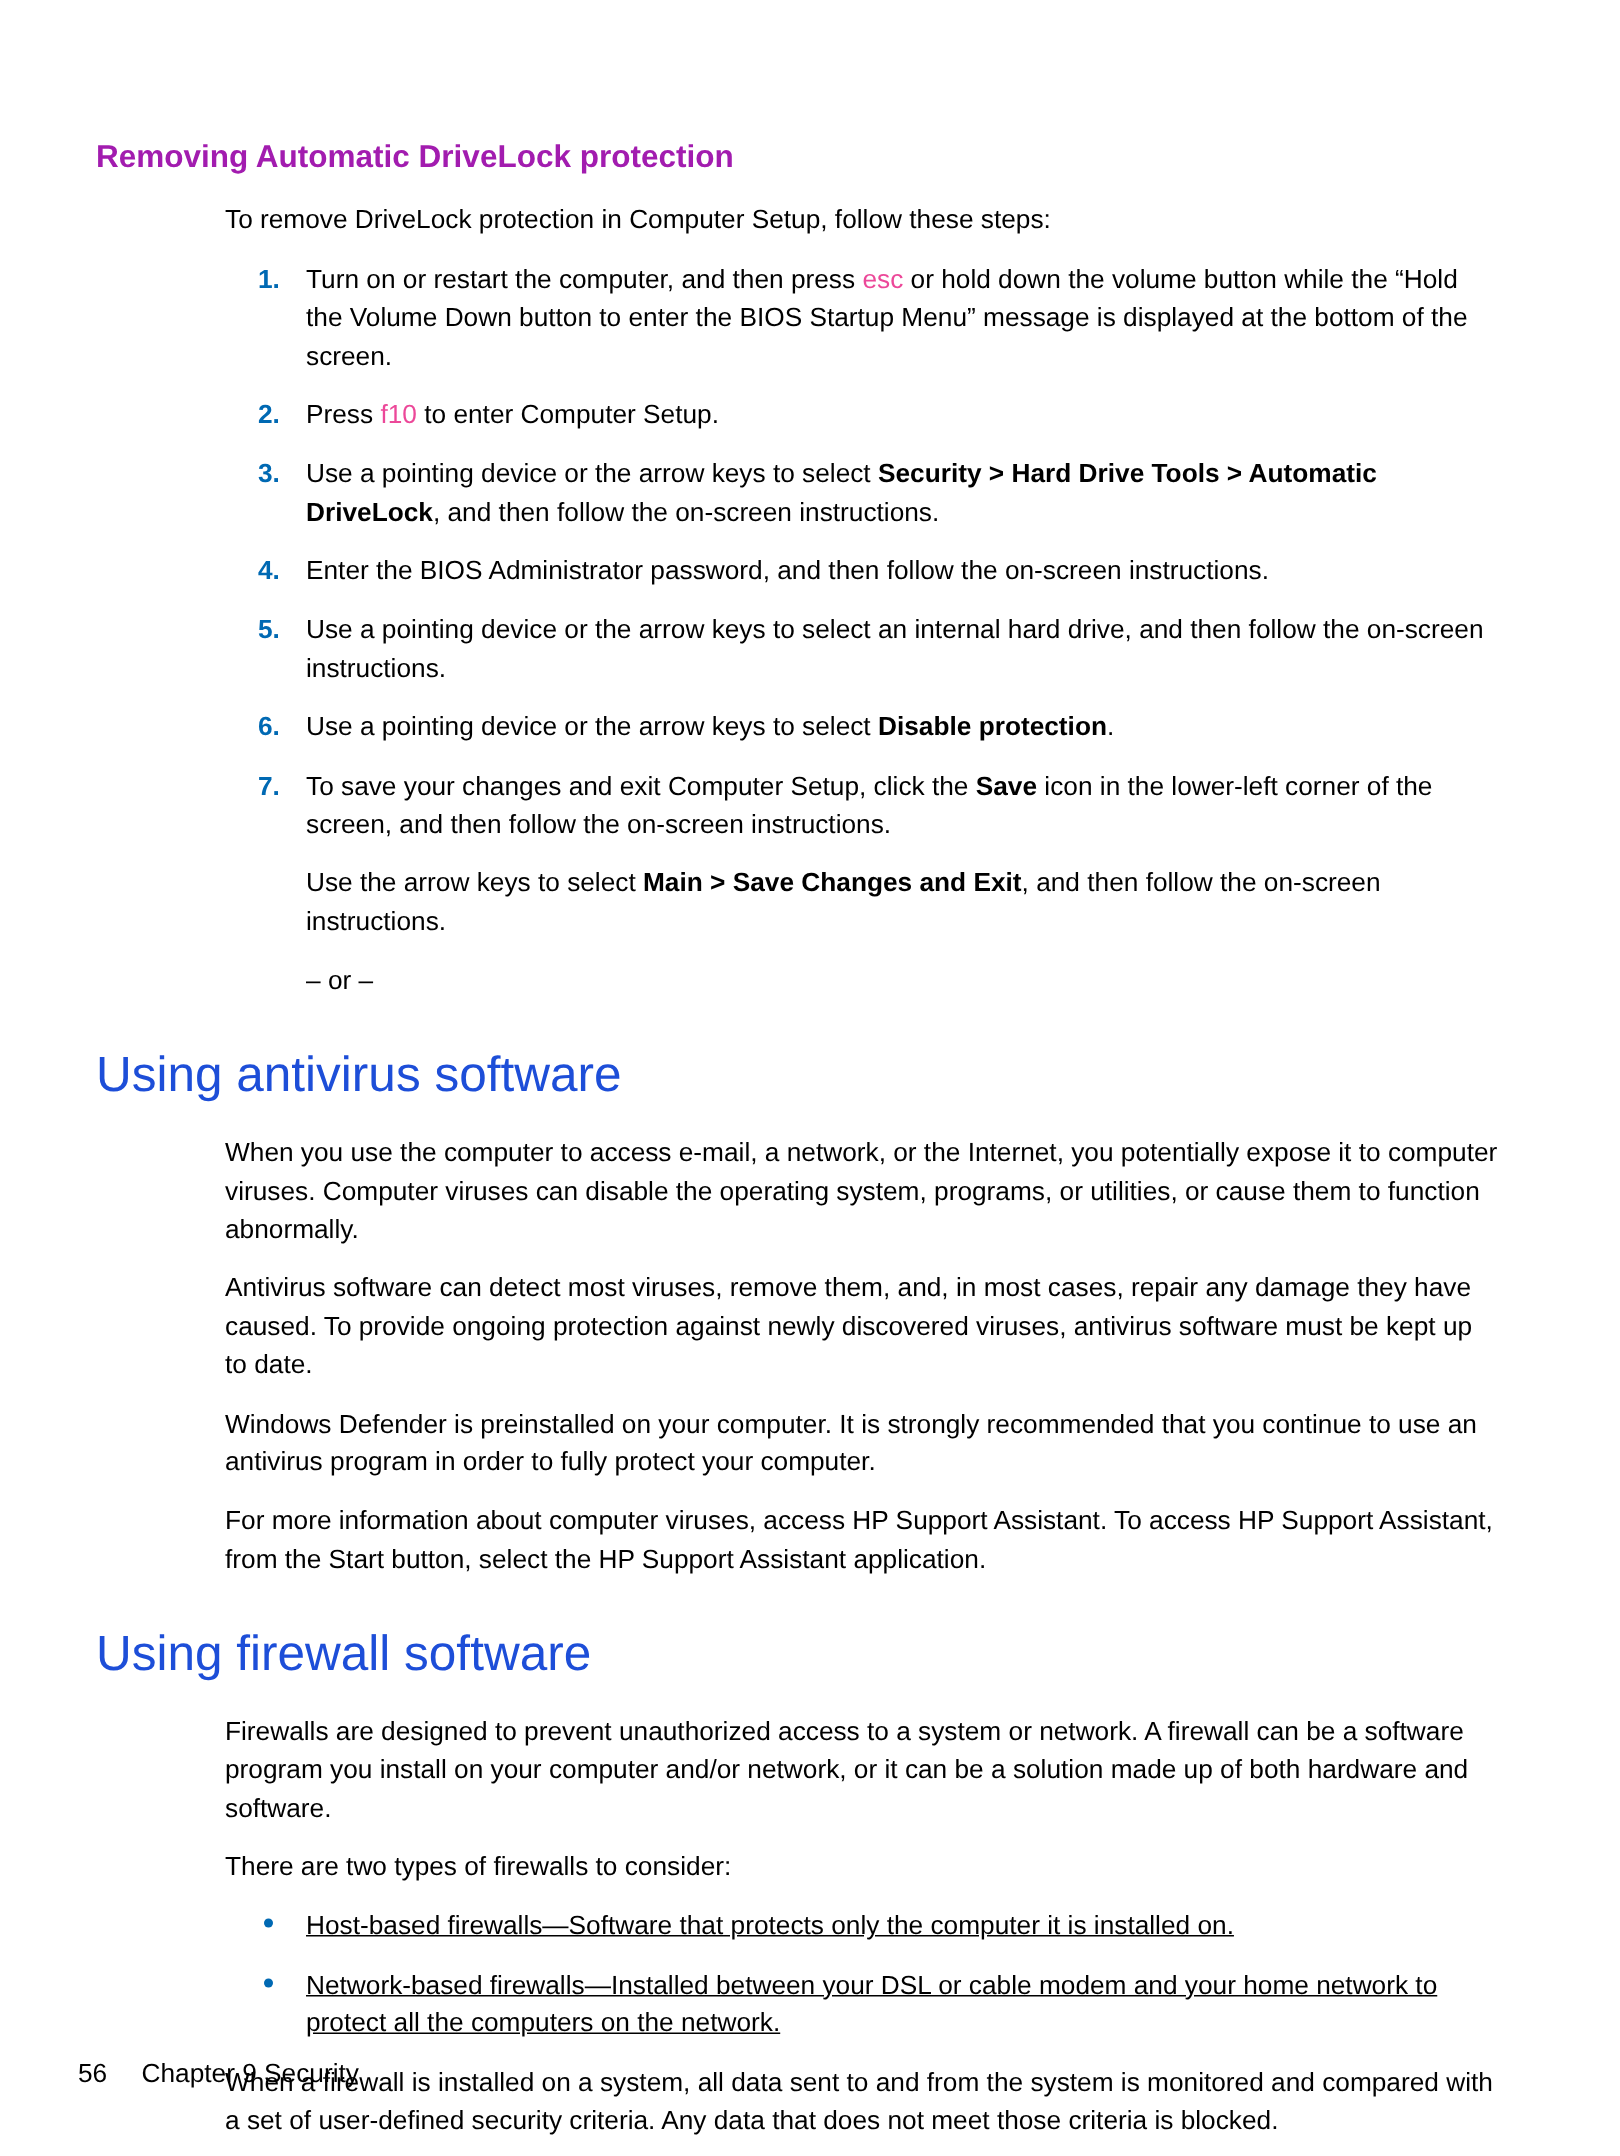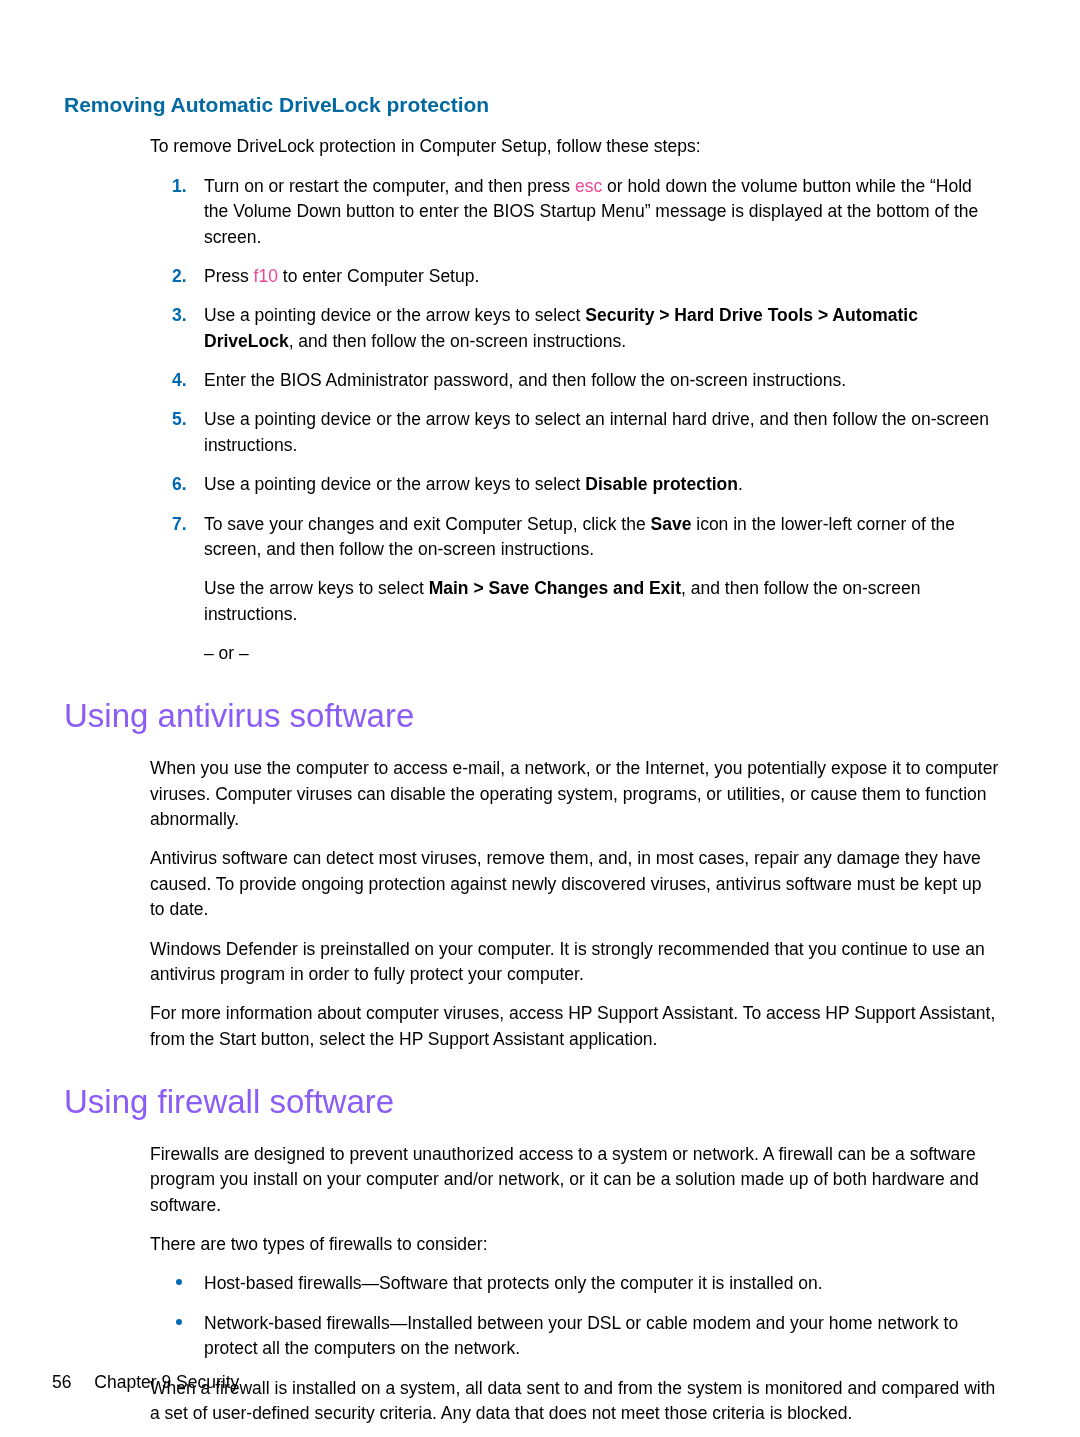--- a/index.html
+++ b/index.html
@@ -12,27 +12,27 @@
       background: #fff;
       width: 1080px;
       height: 1437px;
       padding: 90px 80px 40px 64px;
       font-size: 17.5px;
       line-height: 1.45;
       color: #000;
       position: relative;
     }
     .h3 {
-      color: #0369a1;
+      color: #a21caf;
       font-size: 21px;
       font-weight: bold;
       margin-bottom: 14px;
     }
     .h1 {
-      color: #8b5cf6;
+      color: #1d4ed8;
       font-size: 33px;
       font-weight: normal;
       margin-top: 26px;
       margin-bottom: 16px;
     }
     .body-indent {
       margin-left: 86px;
     }
     .intro {
       margin-bottom: 14px;
@@ -58,20 +58,21 @@
     }
     ol li p {
       margin-bottom: 14px;
     }
     ol li p:last-child {
       margin-bottom: 0;
     }
     ul {
       list-style: none;
       margin-left: 22px;
+      text-decoration: underline;
     }
     ul li {
       position: relative;
       padding-left: 32px;
       margin-bottom: 14px;
     }
     ul li .bullet {
       position: absolute;
       left: 4px;
       top: 8px;

